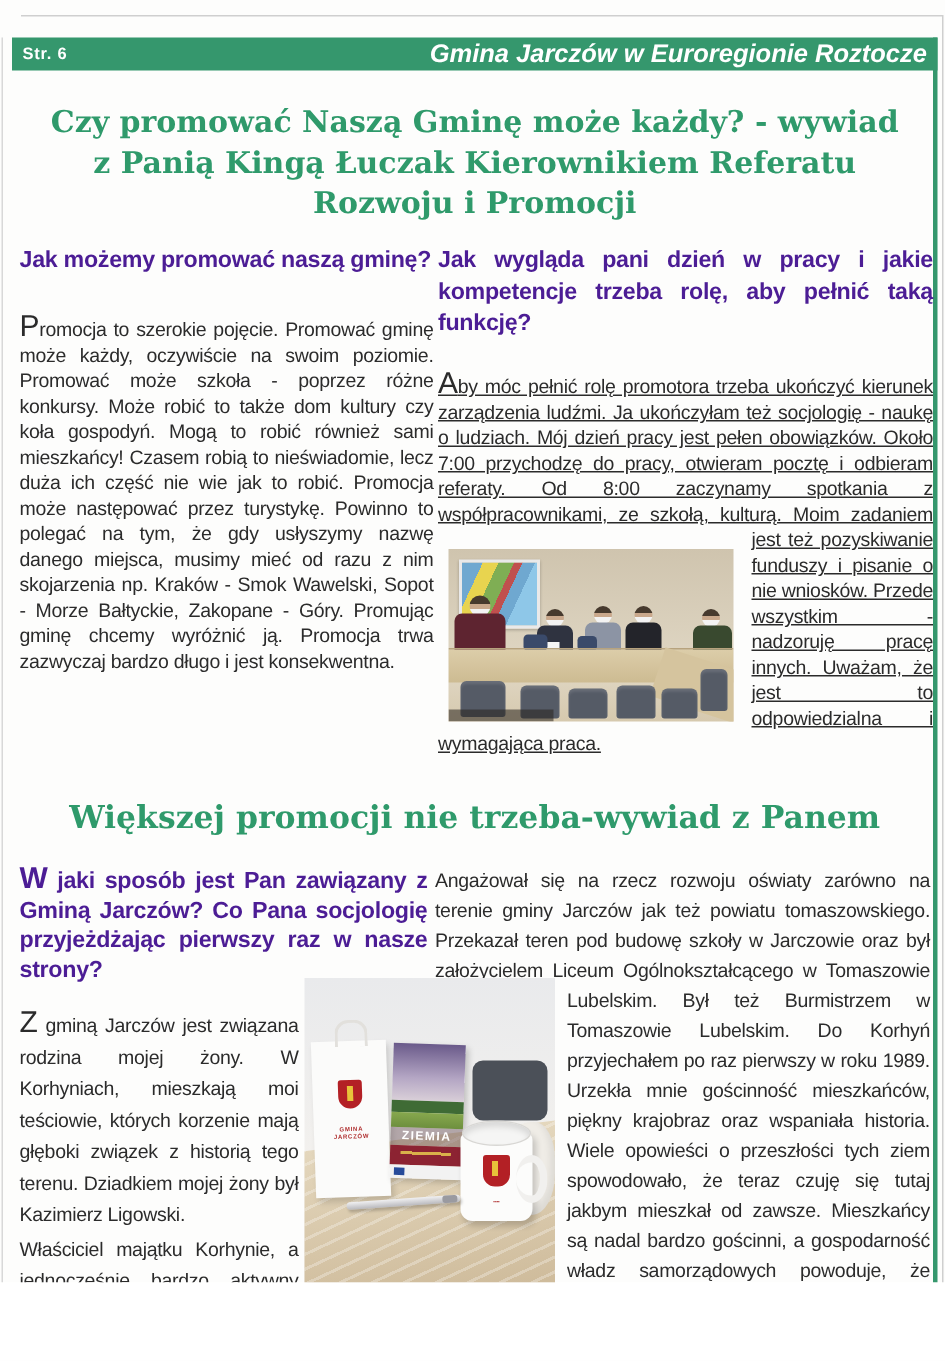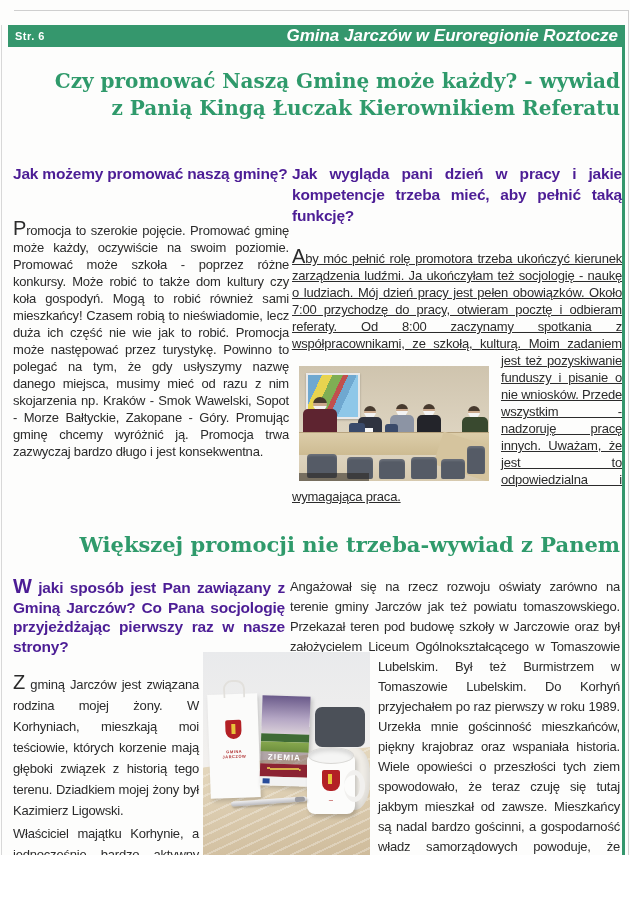--- a/index.html
+++ b/index.html
@@ -15,31 +15,31 @@
   .topbar{position:absolute;left:8px;top:25px;width:617px;height:22px;background:#35976d;
           display:flex;align-items:center;justify-content:space-between;padding:0 7px;box-sizing:border-box;}
   .topbar .pg{color:#ffffff;font-size:11px;font-weight:bold;letter-spacing:.5px;}
   .topbar .ed{color:#ffffff;font-size:17px;font-weight:bold;font-style:italic;}
   .rightline{position:absolute;left:622px;top:25px;width:3px;height:873px;background:#35976d;}
   .bottombar{position:absolute;left:0;top:897px;width:630px;height:10px;background:#35976d;border-top:1px solid #2a7d58;}
 
   
   .gtitle{position:absolute;left:13px;width:607px;text-align:center;color:#2f9a6b;
           font-family:"DejaVu Serif","Liberation Serif",serif;font-weight:bold;}
-  .gtitle .tl{display:block;text-align:right;}
+  .gtitle .tl{display:block;}
   #title1{top:55px;font-size:20px;line-height:27px;}
   #title2{top:517px;font-size:21px;line-height:28px;}
 
   
   .qh{font-weight:bold;color:#4c1d95;font-size:15.5px;line-height:21px;text-align:justify;margin:0;letter-spacing:-0.2px;}
   .para{font-size:13px;line-height:17px;text-align:justify;letter-spacing:-0.2px;color:#2b2b2b;}
   .cap{font-size:20px;}
   .col{position:absolute;}
   #a1-left{left:13px;top:163px;width:276px;}
-  #a1-left .para{margin-top:36px;}
+  #a1-left .para{margin-top:26px;}
   #a1-right{left:292px;top:163px;width:330px;}
   #a1-right .para{margin-top:22px;text-decoration:underline;}
   #a2-left-q{left:13px;top:577px;width:272px;}
   #a2-left-q .qh{line-height:19.5px;}
   #a2-left-body{left:13px;top:672px;width:186px;}
   #a2-left-body .para{line-height:21px;margin:0;}
   #a2-left-body .para + .para{margin-top:2px;}
   #a2-right{left:290px;top:577px;width:330px;}
   #a2-right .para{line-height:20px;margin:0;}
 
@@ -120,29 +120,30 @@
   <header class="topbar">
     <span class="pg">Str. 6</span>
     <span class="ed">Gmina Jarczów w Euroregionie Roztocze</span>
   </header>
   <div class="rightline"></div>
   <div class="bottombar"></div>
 
   <h1 class="gtitle" id="title1">
     <span class="tl">Czy promować Naszą Gminę może każdy? -  wywiad</span>
     <span class="tl">z Panią Kingą Łuczak Kierownikiem Referatu</span>
+    <span class="tl">Rozwoju i Promocji</span>
   </h1>
 
   <section class="col" id="a1-left">
     <h2 class="qh">Jak możemy promować naszą gminę?</h2>
     <div class="para"><span class="cap">P</span><span>romocja to szerokie pojęcie. Promować gminę może każdy, oczywiście na swoim poziomie. Promować może szkoła - poprzez różne konkursy. Może robić to także dom kultury czy koła gospodyń. Mogą to robić również sami mieszkańcy! Czasem robią to nieświadomie, lecz duża ich część nie wie jak to robić. Promocja może następować przez turystykę. Powinno to polegać na tym, że gdy usłyszymy nazwę danego miejsca, musimy mieć od razu z nim skojarzenia np. Kraków - Smok Wawelski, Sopot - Morze Bałtyckie, Zakopane - Góry. Promując gminę chcemy wyróżnić ją. Promocja trwa zazwyczaj bardzo długo i jest konsekwentna.</span></div>
   </section>
 
   <section class="col" id="a1-right">
-    <h2 class="qh">Jak wygląda pani dzień w pracy i jakie kompetencje trzeba mieć, aby pełnić taką funkcję?</h2>
+    <h2 class="qh">Jak wygląda pani dzień w pracy i jakie kompetencje trzeba rolę, aby pełnić taką funkcję?</h2>
     <div class="para">
       <span class="spacer0" id="sp-a1"></span><span class="photo1">
         <span class="p1-map"></span>
         <span class="head" style="left:14px;top:31px;width:14px;height:14px;"></span>
         <span class="torso" style="left:4px;top:43px;width:34px;height:26px;background:#5e2430;"></span>
         <span class="head" style="left:65px;top:40px;"></span>
         <span class="torso" style="left:59px;top:51px;width:24px;height:17px;background:#2f3340;"></span>
         <span class="paper" style="left:64px;top:62px;"></span>
         <span class="head" style="left:97px;top:38px;"></span>
         <span class="torso" style="left:91px;top:49px;width:24px;height:19px;background:#8c94a4;"></span>

